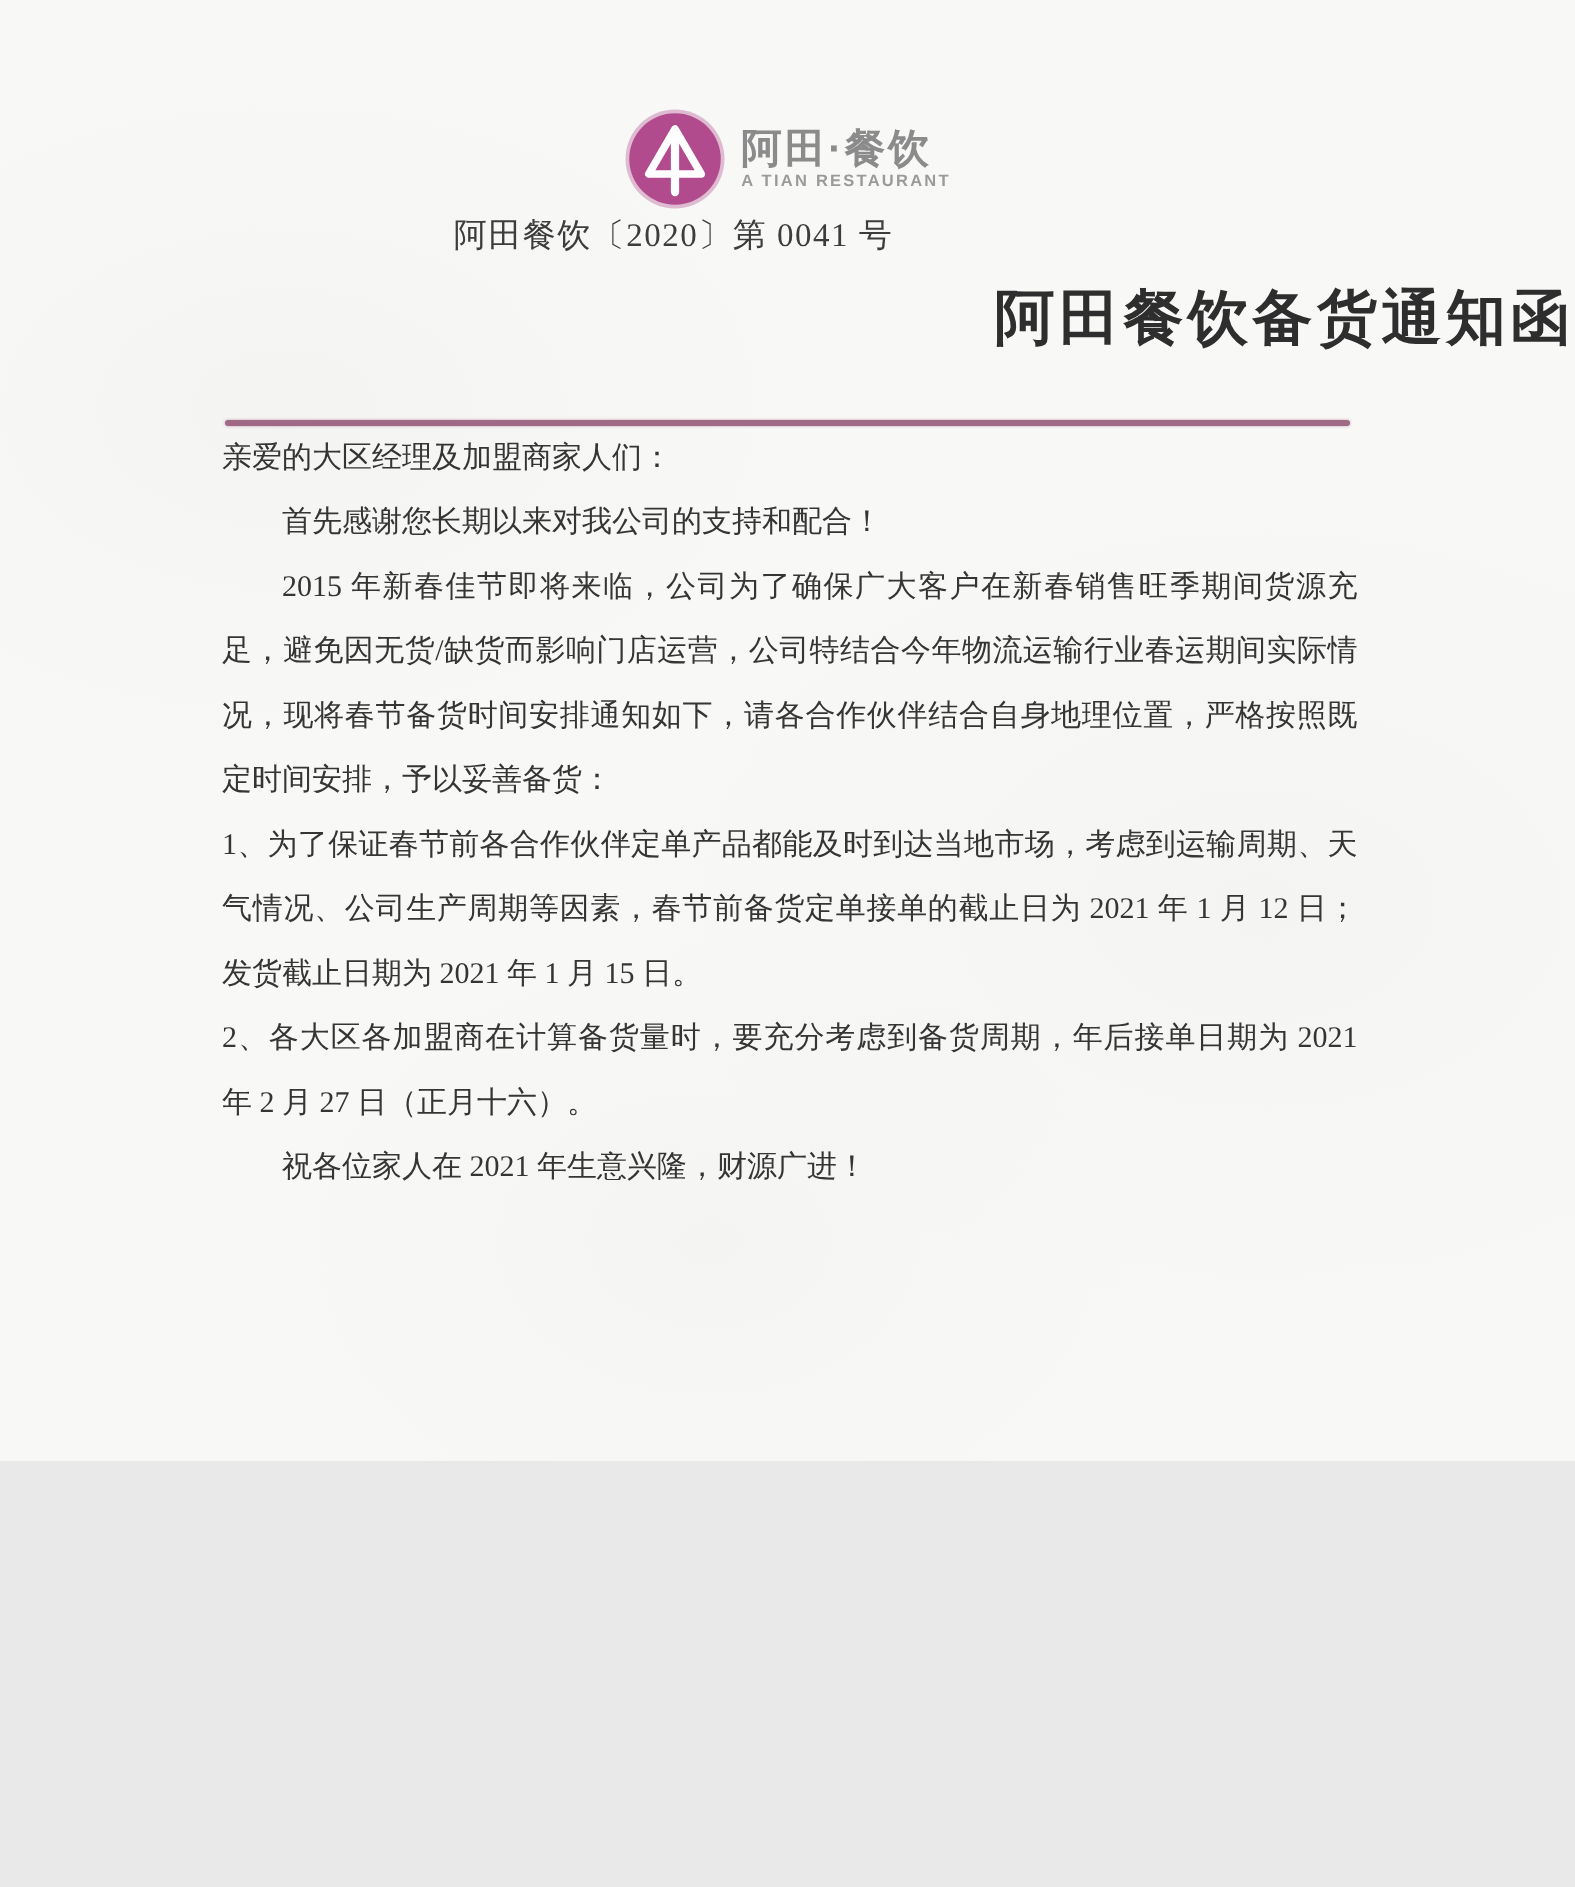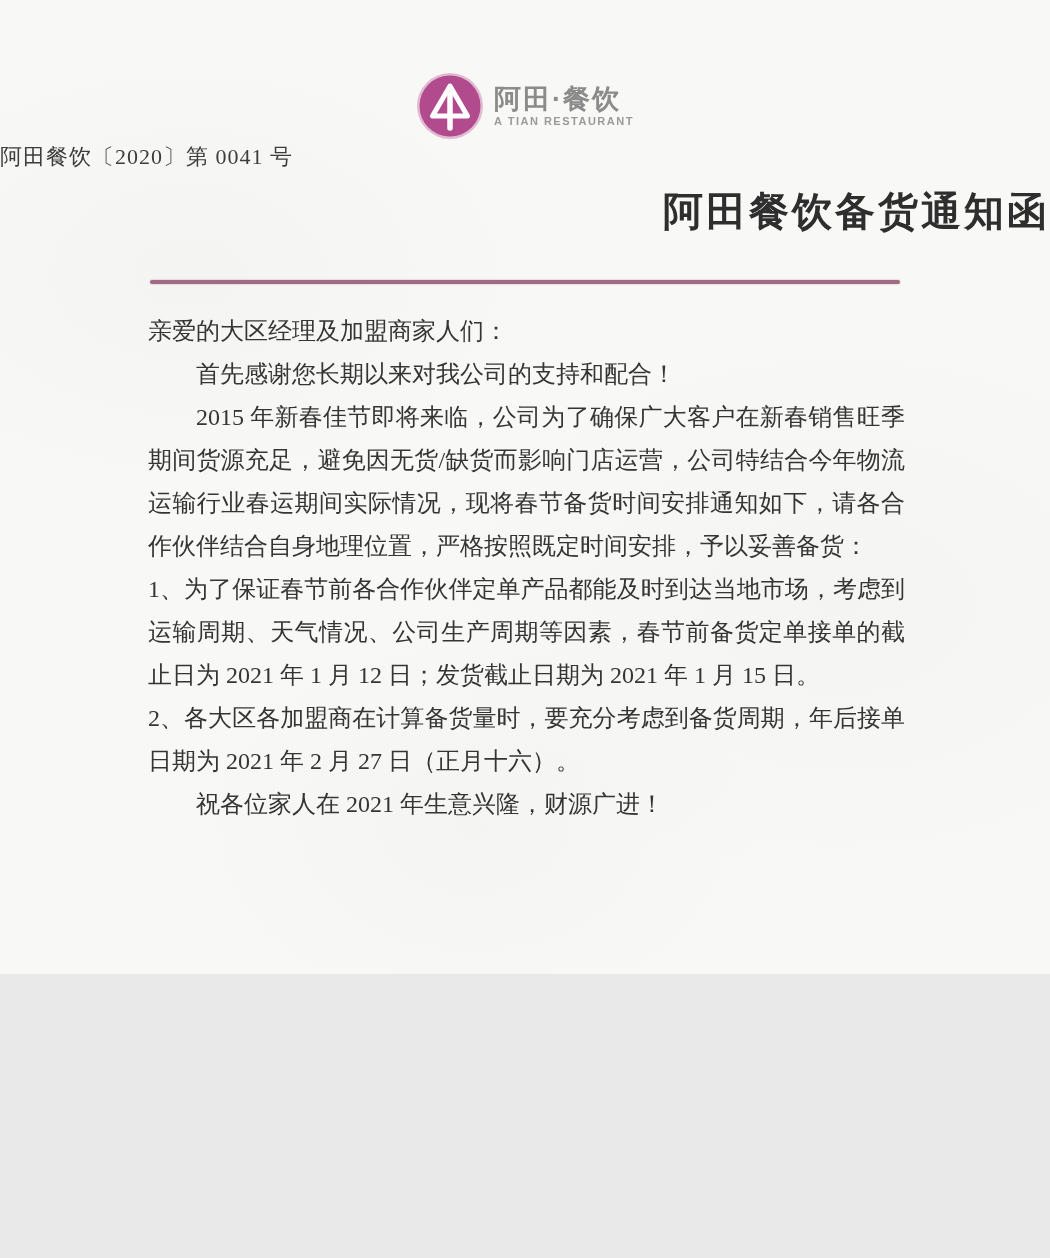--- a/index.html
+++ b/index.html
@@ -26,40 +26,39 @@
   .brand-cn{
     font-family:"Liberation Sans","DejaVu Sans",sans-serif;
     font-size:27px;font-weight:bold;color:#8b8b8b;letter-spacing:2px;line-height:30px;
   }
   .brand-en{
     font-family:"Liberation Sans","DejaVu Sans",sans-serif;
     font-size:11px;font-weight:bold;color:#9a9a9a;letter-spacing:1.5px;line-height:15px;
   }
   .doc-number{
     margin-top:2px;height:30px;
-    text-align:left;padding-right:152px;
+    text-align:center;padding-right:152px;
     font-size:22px;color:#3d3d3d;letter-spacing:1px;
   }
   .title{
     margin:16px 0 0 0;
     text-align:right;
     font-size:40px;font-weight:bold;color:#2e2e2e;
     letter-spacing:3px;line-height:48px;
   }
   .rule{
     margin:44px auto 0 auto;
     width:750px;height:4px;
     background:#a06a86;
     border-radius:2px;
     box-shadow:0 0 2px rgba(160,106,134,0.6);
   }
   .body-text{
-    margin-top:26px;
     padding:0 145px 0 148px;
-    font-size:24px;line-height:43px;
+    font-size:20px;line-height:43px;
     text-align:justify;
   }
   .body-text p{margin:0;}
   .indent{text-indent:2em;font-family:Liberation Serif, serif;}
   .signature{
     position:absolute;top:1088px;right:160px;
     text-align:right;
     font-size:24px;color:#3a3a3a;
   }
   .signature .sig-company{line-height:36px;}

